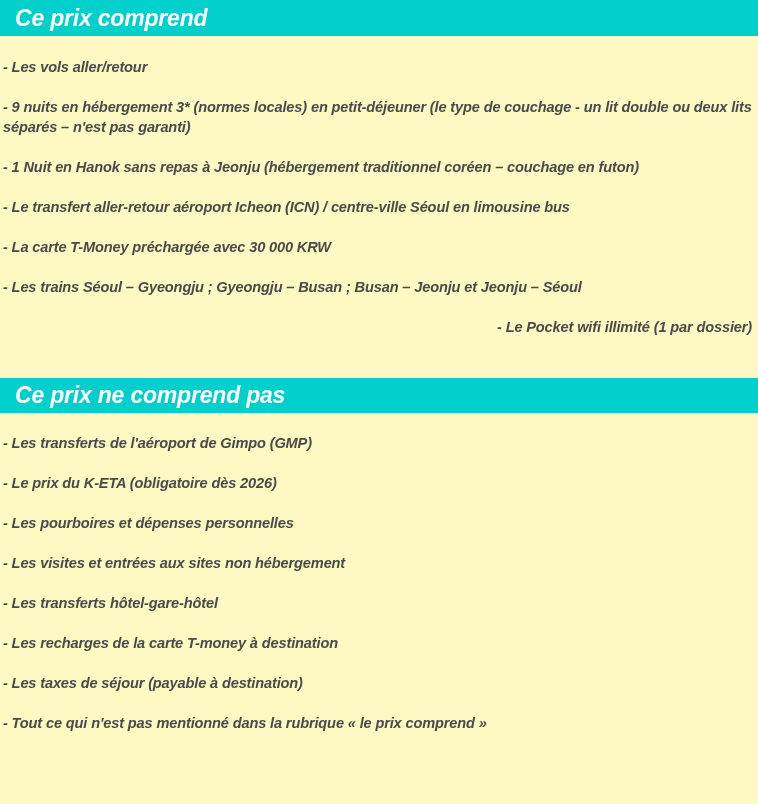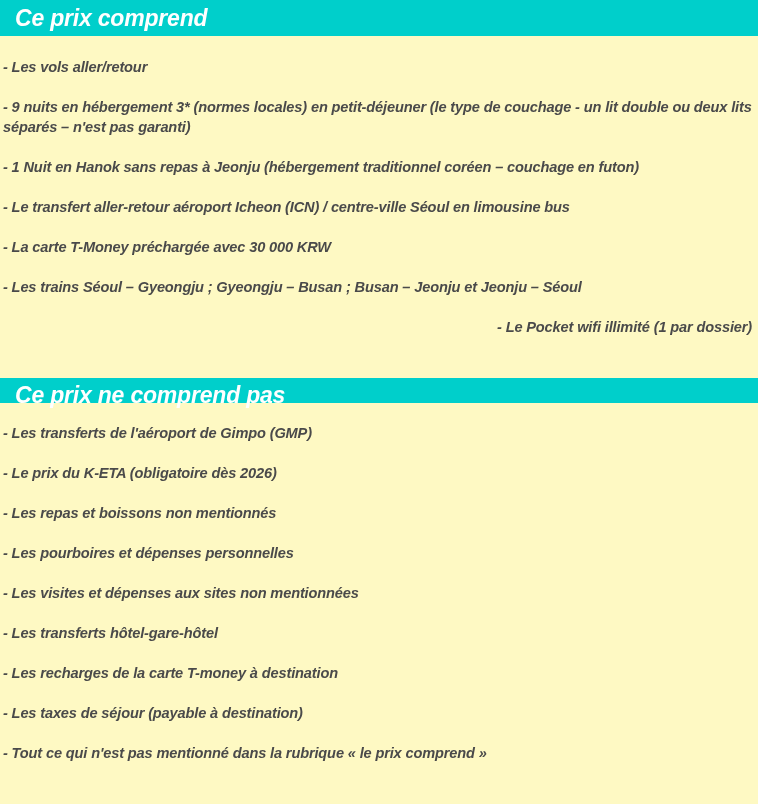--- a/index.html
+++ b/index.html
@@ -34,21 +34,21 @@
     line-height: 36px;
     height: 36px;
     padding: 0 0 0 15px;
     letter-spacing: -0.2px;
     font-stretch: condensed;
     overflow: visible;
     white-space: nowrap;
   }
 
   .section-header.second {
-    height: 25px;
+    height: 35px;
     line-height: 35px;
   }
 
   
   .section-body {
     padding: 0;
     margin: 0;
     list-style: none;
     font-weight: bold;
   }
@@ -99,23 +99,22 @@
   </div>
 
   <div class="gap-between"></div>
 
   <div class="section">
     <div class="section-header second" style="background: rgb(0, 207, 203); color: rgb(255, 255, 255);">Ce prix ne comprend pas</div>
 
     <ul class="section-body sec2">
       <li class="list-item" style="color: rgb(74, 74, 74);">- Les transferts de l'aéroport de Gimpo (GMP)</li>
       <li class="list-item" style="color: rgb(74, 74, 74);">- Le prix du K-ETA (obligatoire dès 2026)</li>
-      <li class="list-item" style="color: rgb(74, 74, 74);">- Les repas et boissons non mentionnés</li>
       <li class="list-item" style="color: rgb(74, 74, 74);">- Les pourboires et dépenses personnelles</li>
-      <li class="list-item" style="color: rgb(74, 74, 74);">- Les visites et dépenses aux sites non mentionnées</li>
+      <li class="list-item" style="color: rgb(74, 74, 74);">- Les visites et entrées aux sites non hébergement</li>
       <li class="list-item" style="color: rgb(74, 74, 74);">- Les transferts hôtel-gare-hôtel</li>
       <li class="list-item" style="color: rgb(74, 74, 74);">- Les recharges de la carte T-money à destination</li>
       <li class="list-item" style="color: rgb(74, 74, 74);">- Les taxes de séjour (payable à destination)</li>
       <li class="list-item" style="color: rgb(74, 74, 74);">- Tout ce qui n'est pas mentionné dans la rubrique « le prix comprend »</li>
     </ul>
   </div>
 
 </div>
 
 </body></html>

